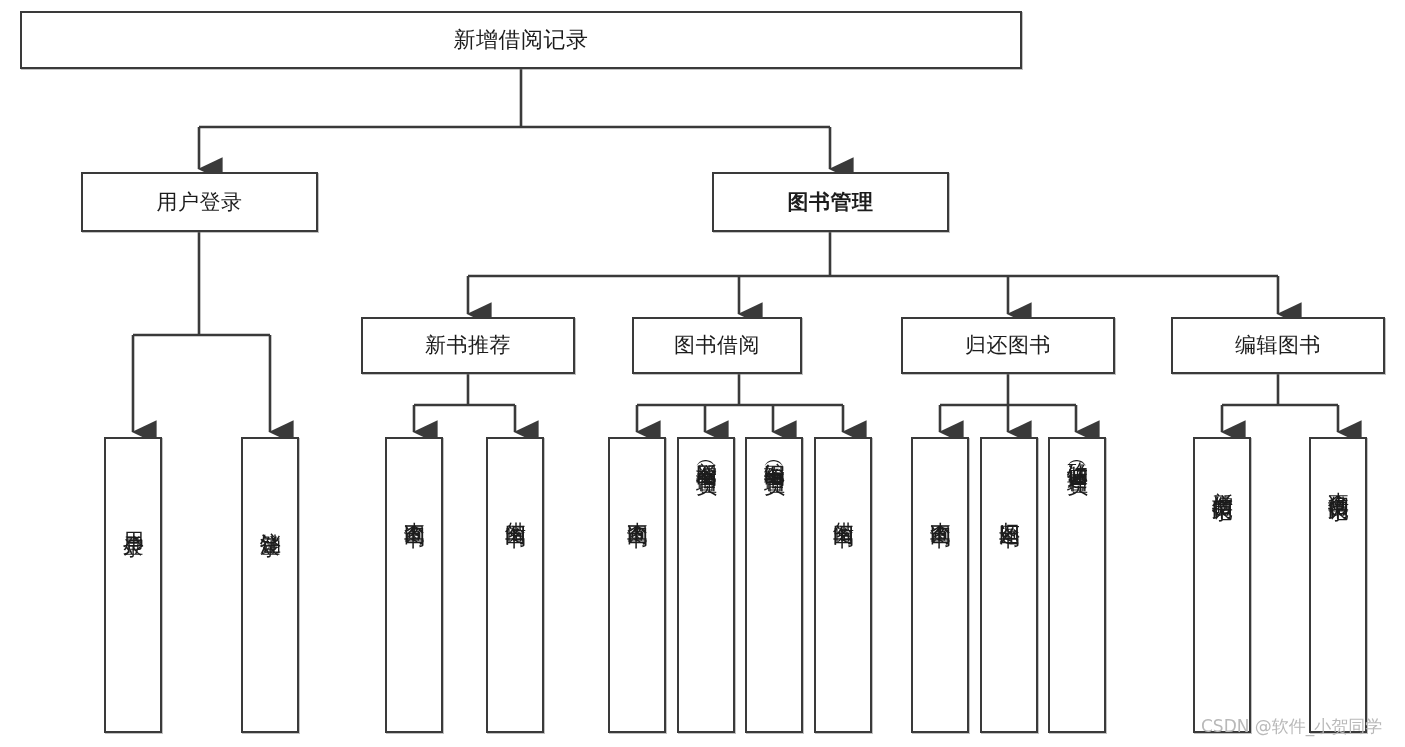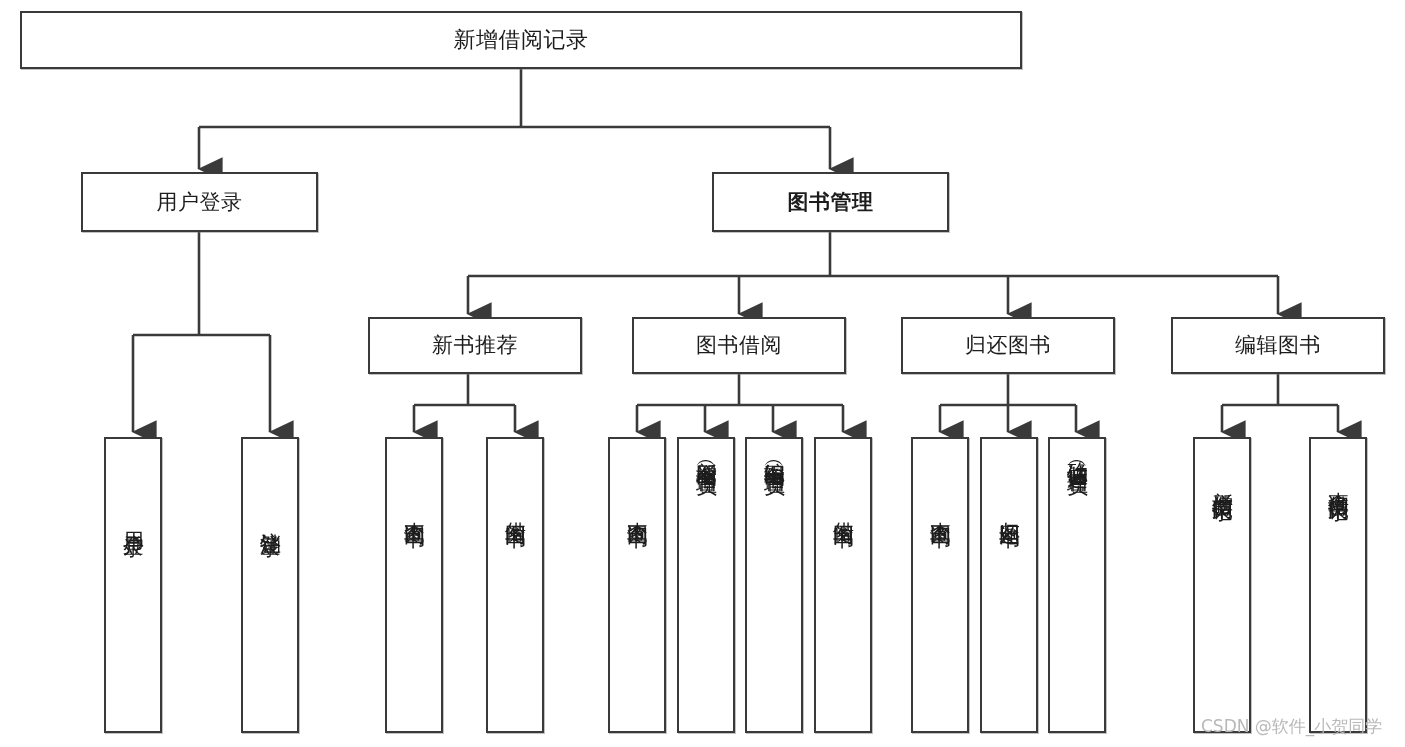--- a/index.html
+++ b/index.html
@@ -138,24 +138,24 @@
     <span class="lbl">新增借阅记录</span>
   </div>
 
   <div class="node h" style="left:81px; top:172px; width:237px; height:60px;">
     <span class="lbl">用户登录</span>
   </div>
   <div class="node h" style="left:712px; top:172px; width:237px; height:60px;font-weight:bold;">
     <span class="lbl">图书管理</span>
   </div>
 
-  <div class="node h" style="left:361px; top:317px; width:214px; height:57px;margin-left:7px;">
+  <div class="node h" style="left:361px; top:317px; width:214px; height:57px;">
     <span class="lbl">新书推荐</span>
   </div>
-  <div class="node h" style="left:632px; top:317px; width:214px; height:57px;">
+  <div class="node h" style="left:632px; top:317px; width:170px; height:57px;">
     <span class="lbl">图书借阅</span>
   </div>
   <div class="node h" style="left:901px; top:317px; width:214px; height:57px;">
     <span class="lbl">归还图书</span>
   </div>
   <div class="node h" style="left:1171px; top:317px; width:214px; height:57px;">
     <span class="lbl">编辑图书</span>
   </div>
 
   <div class="node v" style="left:104px; top:437px; width:58px; height:296px; padding-top:76px;">

